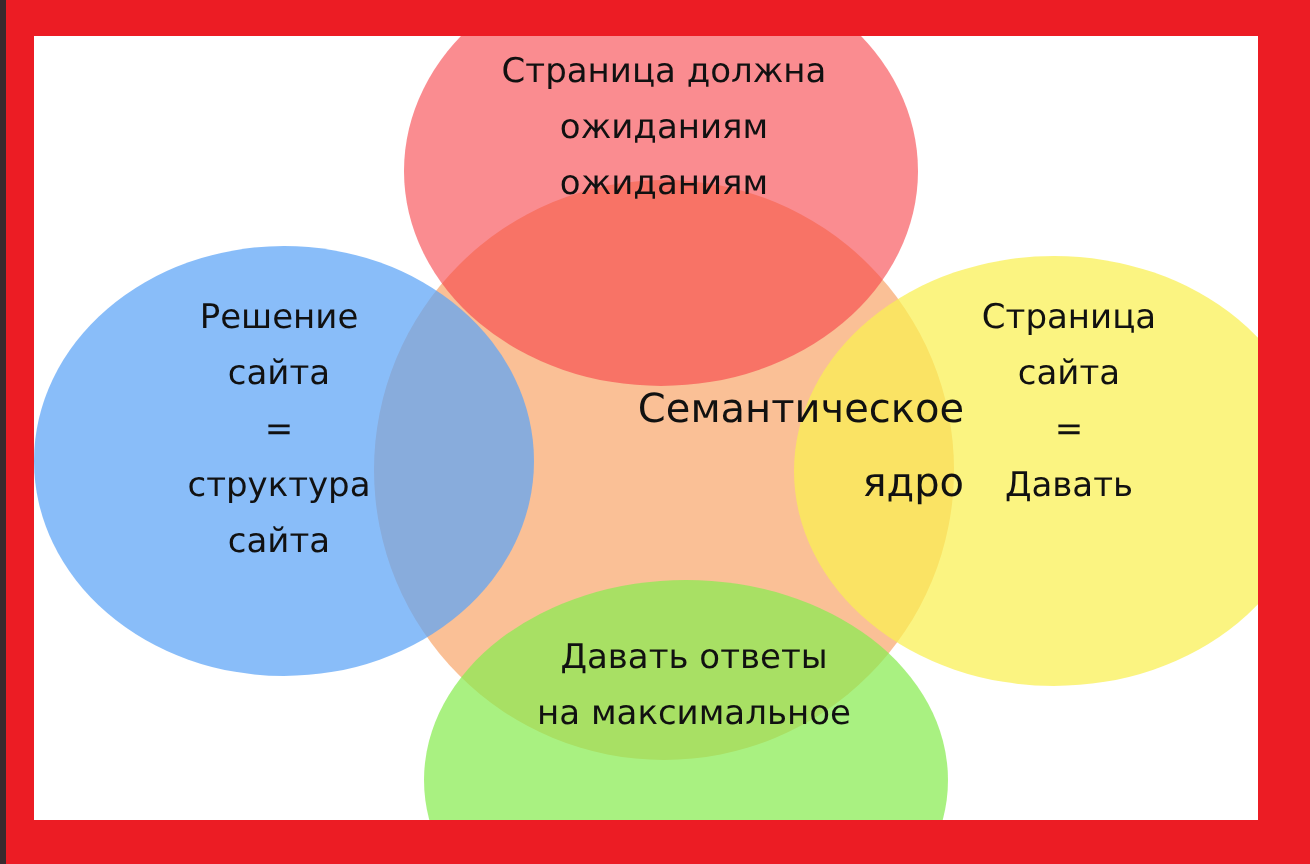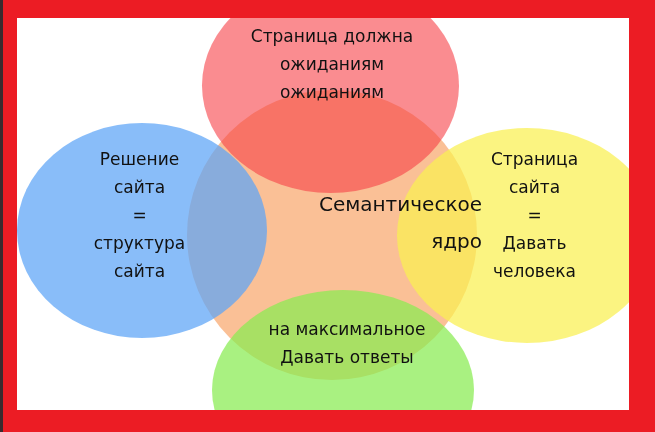--- a/index.html
+++ b/index.html
@@ -55,25 +55,24 @@
     <span class="line">=</span>
     <span class="line">структура</span>
     <span class="line">сайта</span>
   </div>
 
   <div class="label label-right">
     <span class="line">Страница</span>
     <span class="line">сайта</span>
     <span class="line">=</span>
     <span class="line">Давать</span>
-    <span class="line">человека</span>
   </div>
 
   <div class="label label-bottom">
+    <span class="line">Давать ответы</span>
     <span class="line">на максимальное</span>
-    <span class="line">Давать ответы</span>
   </div>
 
   <div class="label-center">
     <span class="line">Семантическое</span>
     <span class="line">ядро</span>
   </div>
 </div>
 
 </body></html>

